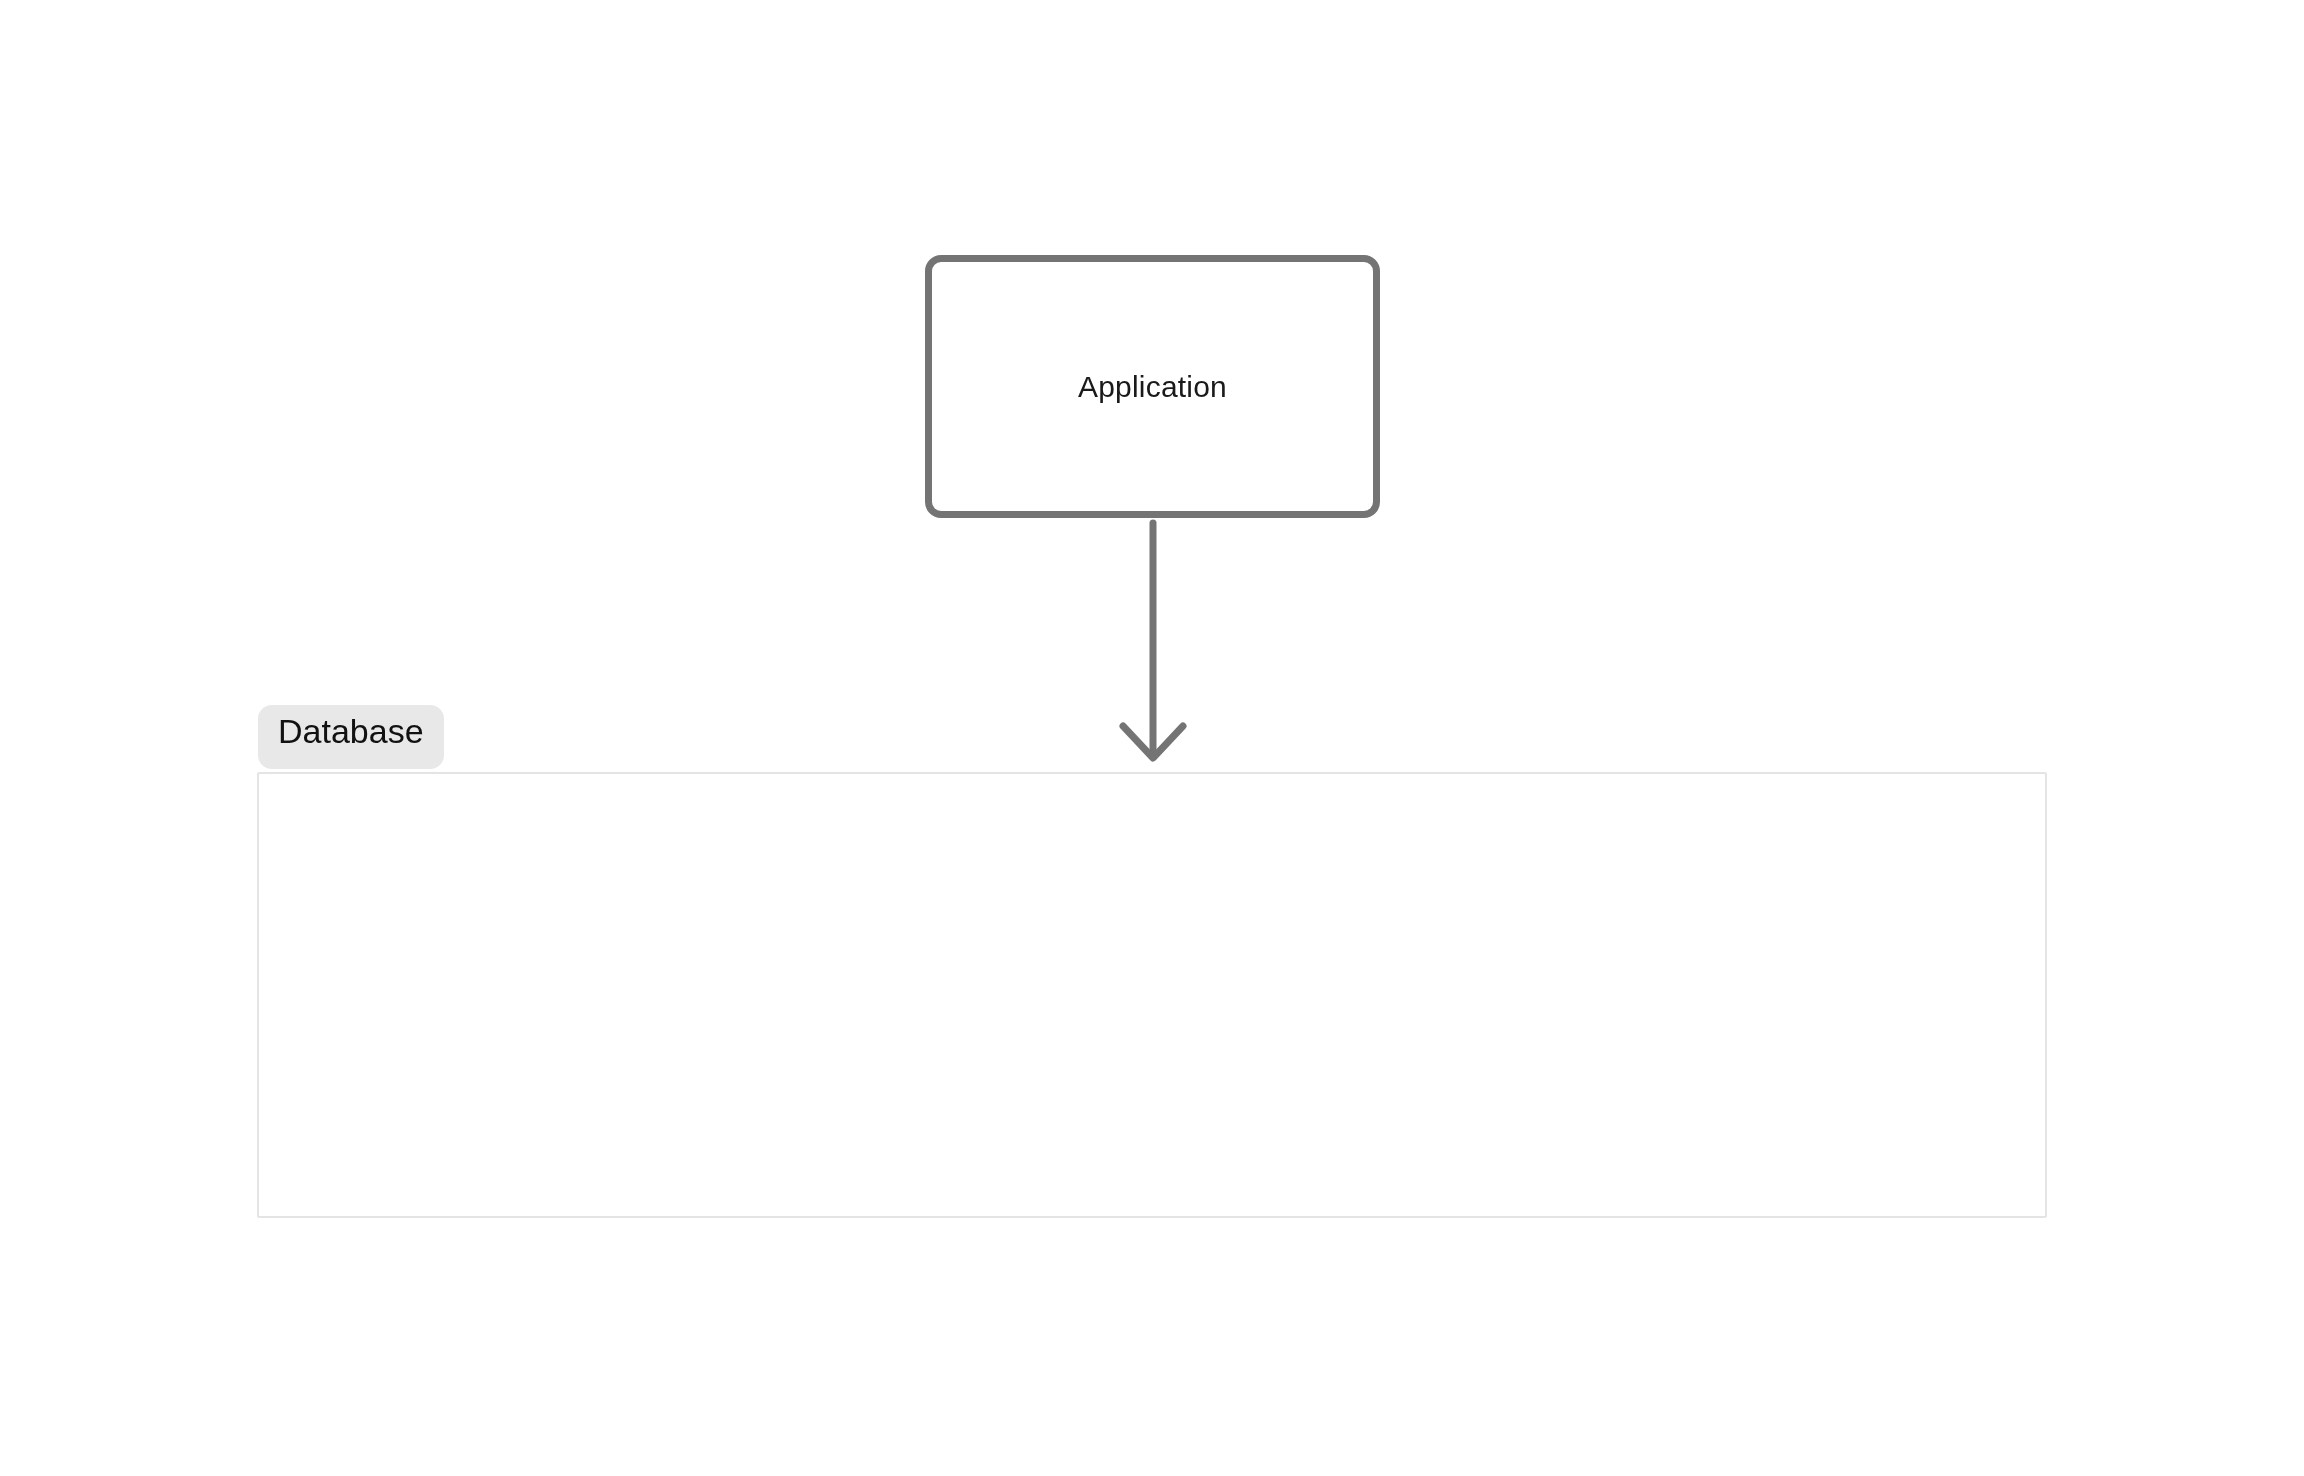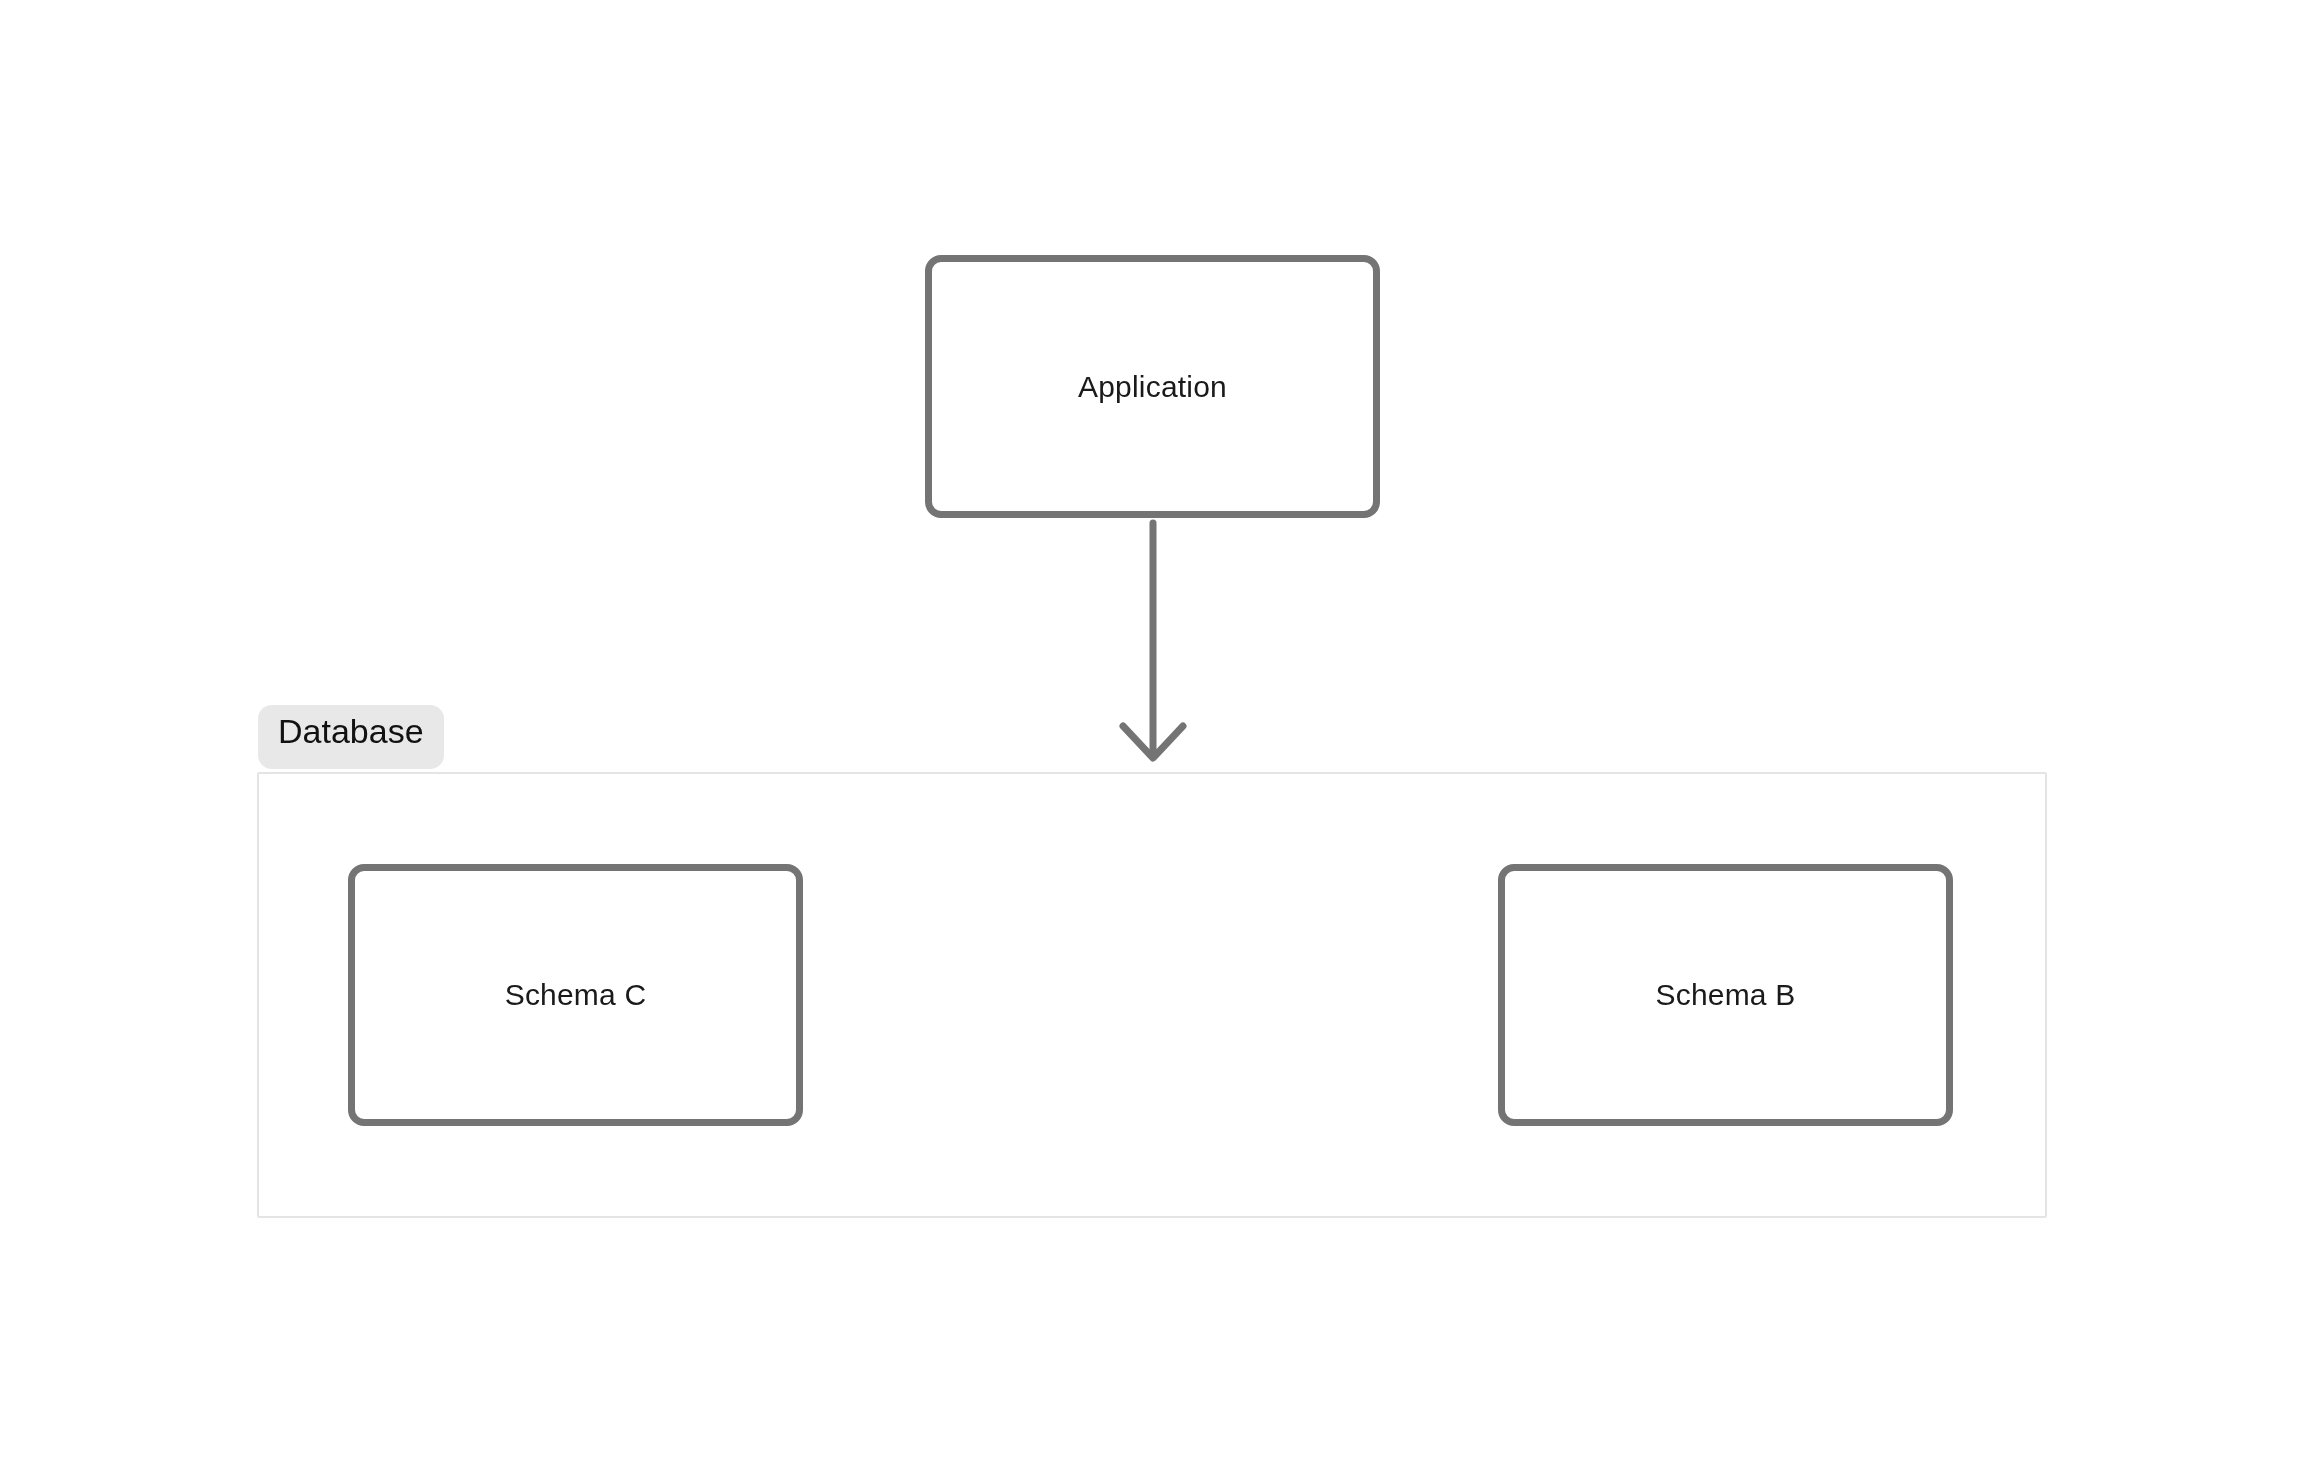--- a/index.html
+++ b/index.html
@@ -77,22 +77,16 @@
 
   <svg id="app-db-arrow" width="100" height="252" viewBox="0 0 100 252" aria-hidden="true">
     <line x1="50" y1="5" x2="50" y2="238" stroke="#747474" stroke-width="7" stroke-linecap="round"></line>
     <polyline points="20,208 50,240 80,208" fill="none" stroke="#747474" stroke-width="7" stroke-linecap="round" stroke-linejoin="round"></polyline>
   </svg>
 
   <div id="database-group"></div>
 
   <div id="database-group-label">Database</div>
 
-  <div class="node" id="schema-c-node">
-    <span class="node-label">Schema C</span>
-  </div>
 
 
-  <div class="node" id="schema-b-node">
-    <span class="node-label">Schema B</span>
-  </div>
 
 </div>
 
 </body></html>

